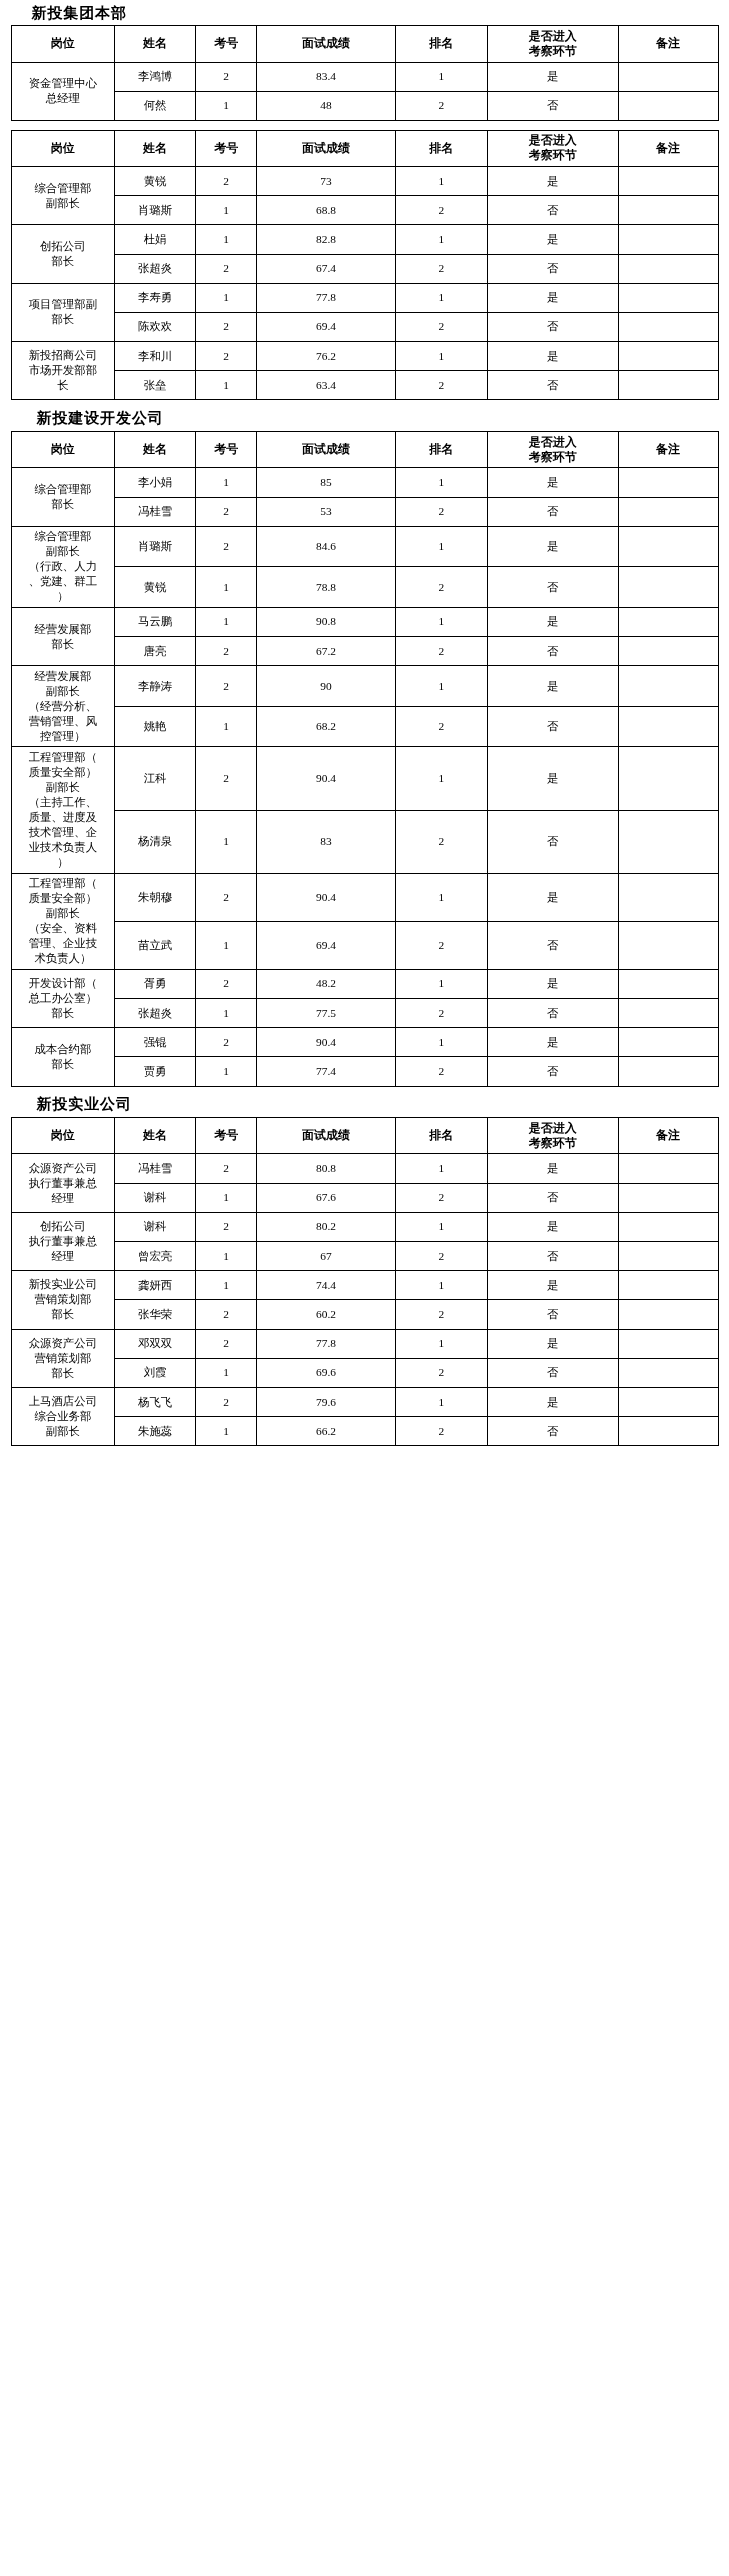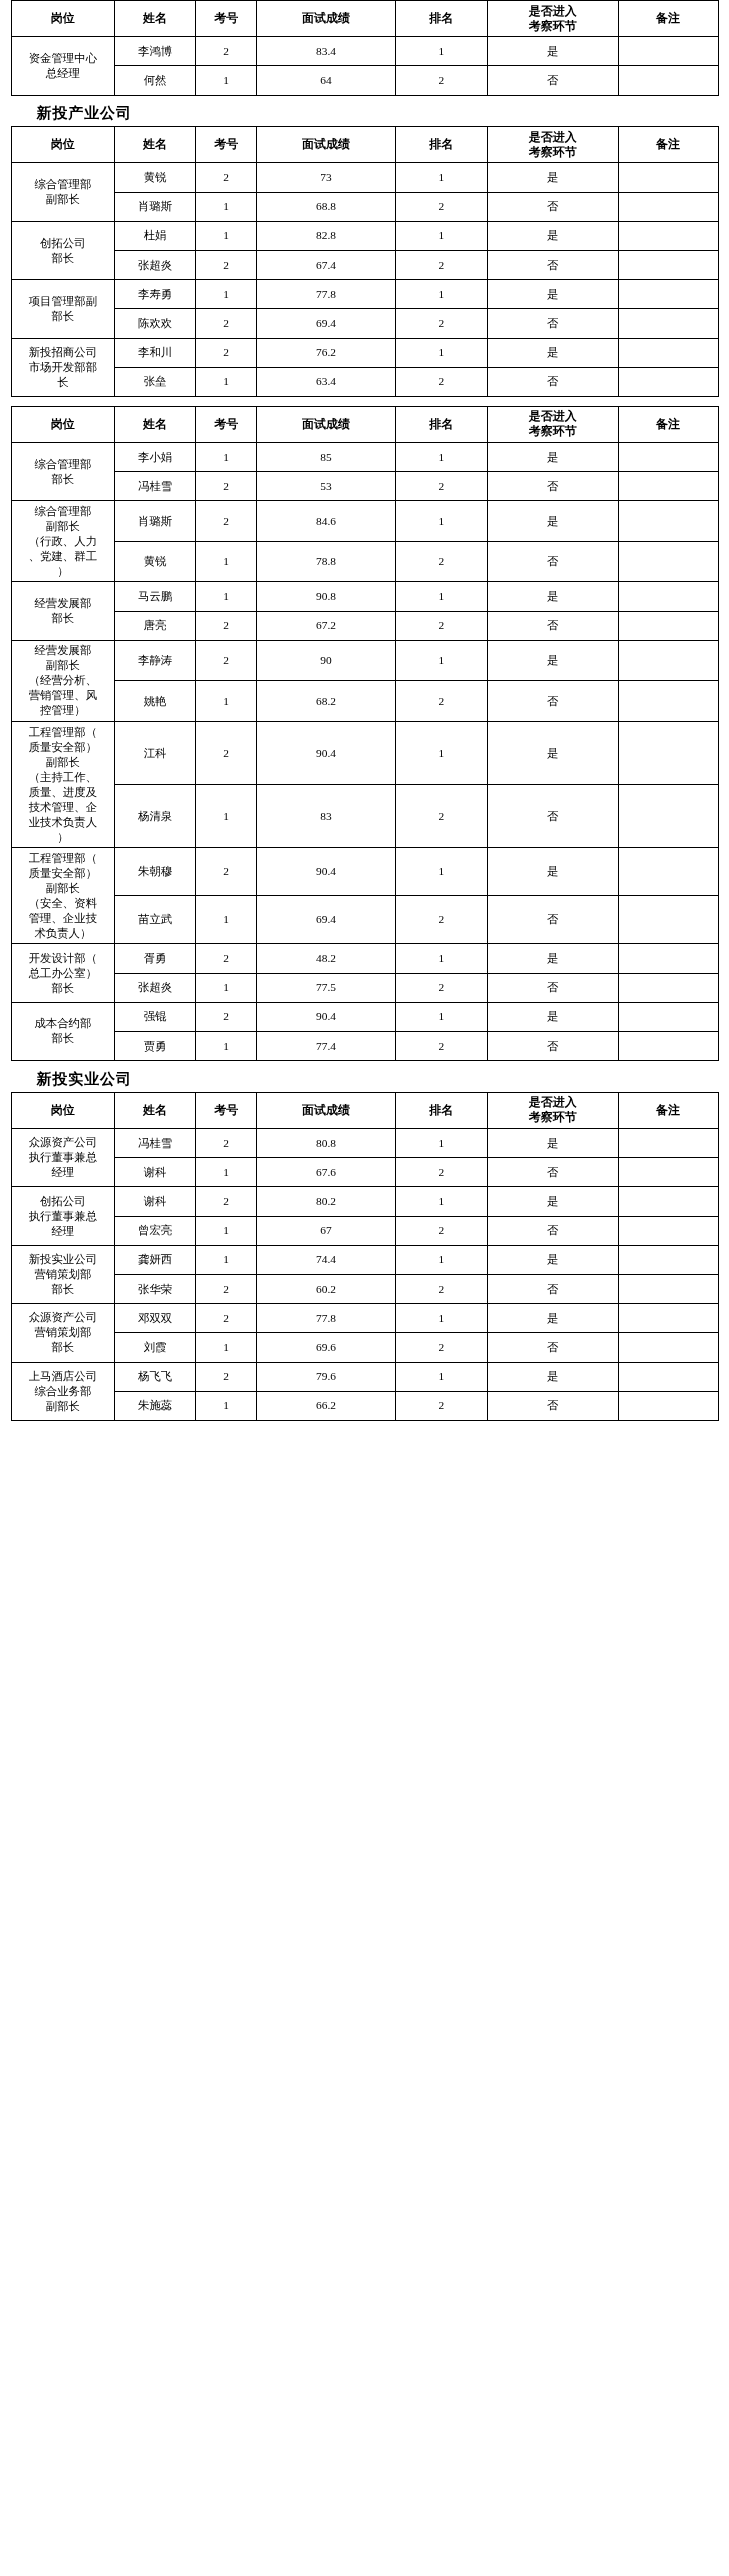--- a/index.html
+++ b/index.html
@@ -70,20 +70,21 @@
   col.c-pass  { width: 17%; }
   col.c-note  { width: 13%; }
   .hdr-two-line { line-height: 13px; }
 </style>
 </head>
 <body>
 
 <div class="page">
   <div id="sections-root">
       <div class="section">
+        <div class="section-title indent-small">新投集团本部</div>
         <table class="grid">
           <colgroup>
             <col class="c-post">
             <col class="c-name">
             <col class="c-no">
             <col class="c-score">
             <col class="c-rank">
             <col class="c-pass">
             <col class="c-note">
           </colgroup>
@@ -110,30 +111,29 @@
               <td>李鸿博</td>
               <td>2</td>
               <td>83.4</td>
               <td>1</td>
               <td>是</td>
               <td></td>
             </tr>
             <tr>
               <td>何然</td>
               <td>1</td>
-              <td>64</td>
+              <td>48</td>
               <td>2</td>
               <td>否</td>
               <td></td>
             </tr>
           </tbody>
         </table>
       </div>
       <div class="section">
-        <div class="section-title">新投产业公司</div>
         <table class="grid">
           <colgroup>
             <col class="c-post">
             <col class="c-name">
             <col class="c-no">
             <col class="c-score">
             <col class="c-rank">
             <col class="c-pass">
             <col class="c-note">
           </colgroup>
@@ -230,20 +230,21 @@
               <td>1</td>
               <td>63.4</td>
               <td>2</td>
               <td>否</td>
               <td></td>
             </tr>
           </tbody>
         </table>
       </div>
       <div class="section">
+        <div class="section-title">新投建设开发公司</div>
         <table class="grid">
           <colgroup>
             <col class="c-post">
             <col class="c-name">
             <col class="c-no">
             <col class="c-score">
             <col class="c-rank">
             <col class="c-pass">
             <col class="c-note">
           </colgroup>

